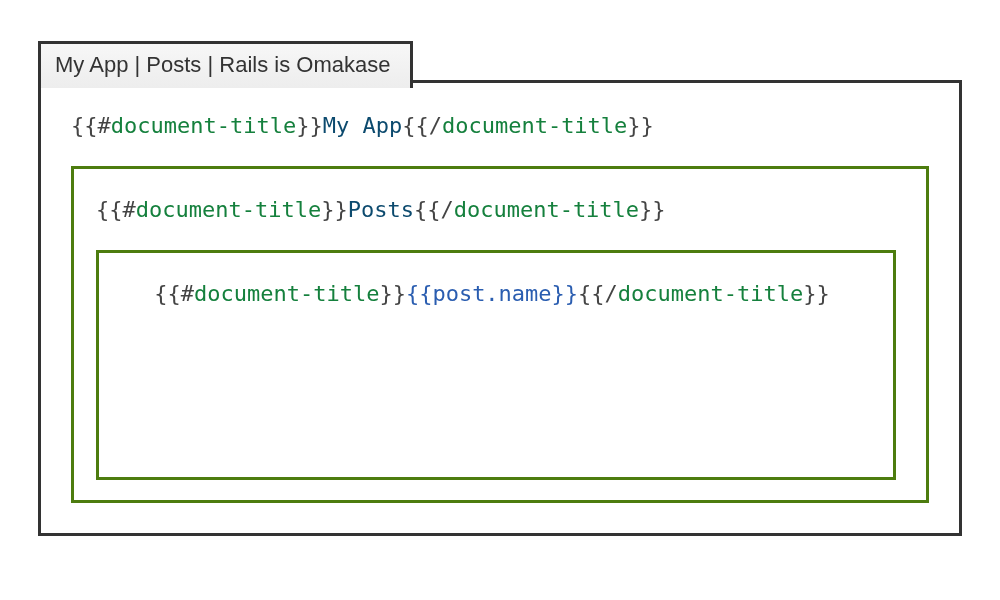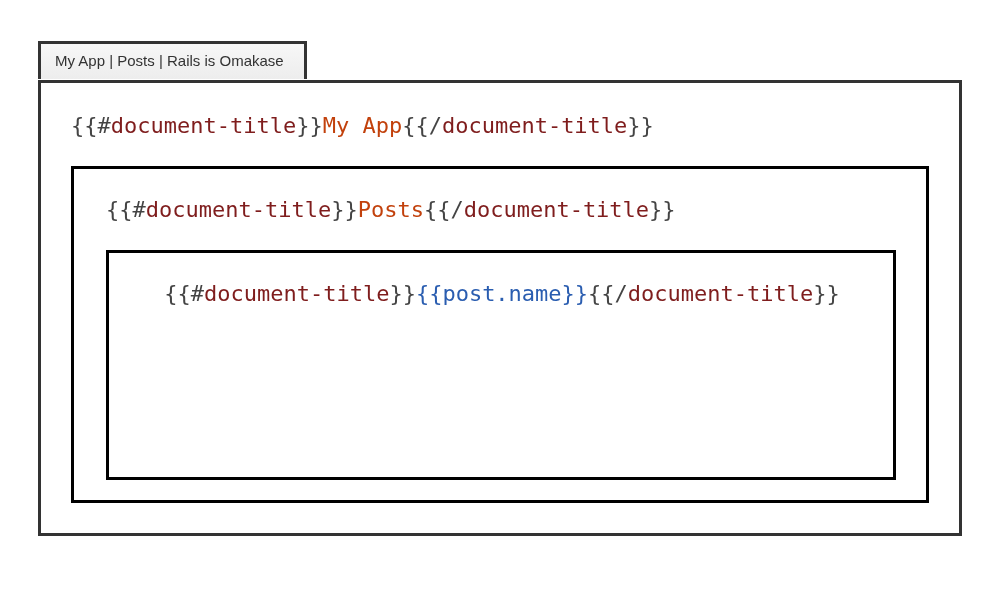--- a/index.html
+++ b/index.html
@@ -21,47 +21,47 @@
       position: absolute;
       top: -42px;
       left: -3px;
     }
     .tab {
       display: inline-block;
       border: 3px solid #333;
       border-bottom: none;
       background: linear-gradient(#f7f7f7, #ededed);
       padding: 8px 20px 10px 14px;
-      font-size: 15px;
+      font-size: 22px;
       color: #333;
       font-weight: 400;
     }
     .outer-container {
       margin-top: 42px;
       padding: 30px 30px 30px 30px;
     }
     .code-line {
       font-family: "Menlo", "Consolas", monospace;
       font-size: 22px;
       white-space: nowrap;
       margin-bottom: 28px;
       color: #222;
     }
     .nested-box {
-      border: 3px solid #000000;
-      padding: 28px 30px 20px 32px;
+      border: 3px solid #4d7c0f;
+      padding: 28px 30px 20px 22px;
       background: #fff;
     }
     .nested-box.level2 {
       min-height: 230px;
       text-align: center;
     }
     .t-brace { color: #444; }
-    .t-helper { color: #7f1d1d; }
-    .t-text { color: #c2410c; margin-top: 44px; }
+    .t-helper { color: #15803d; }
+    .t-text { color: #0c4a6e; margin-top: 44px; }
     .t-expr { color: #2a5db0; }
   </style>
 </head>
 <body>
 
 <div class="outer-container">
   <div class="window">
     <div class="tab-bar">
       <div class="tab">
         <span>My App | Posts | Rails is Omakase</span>

